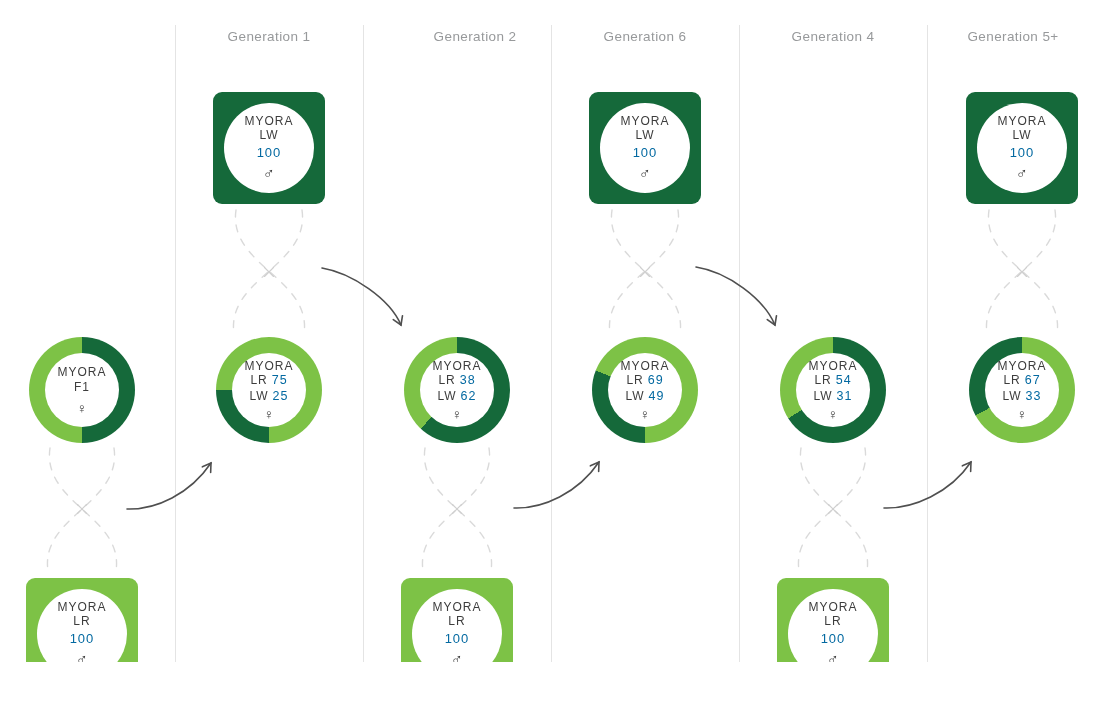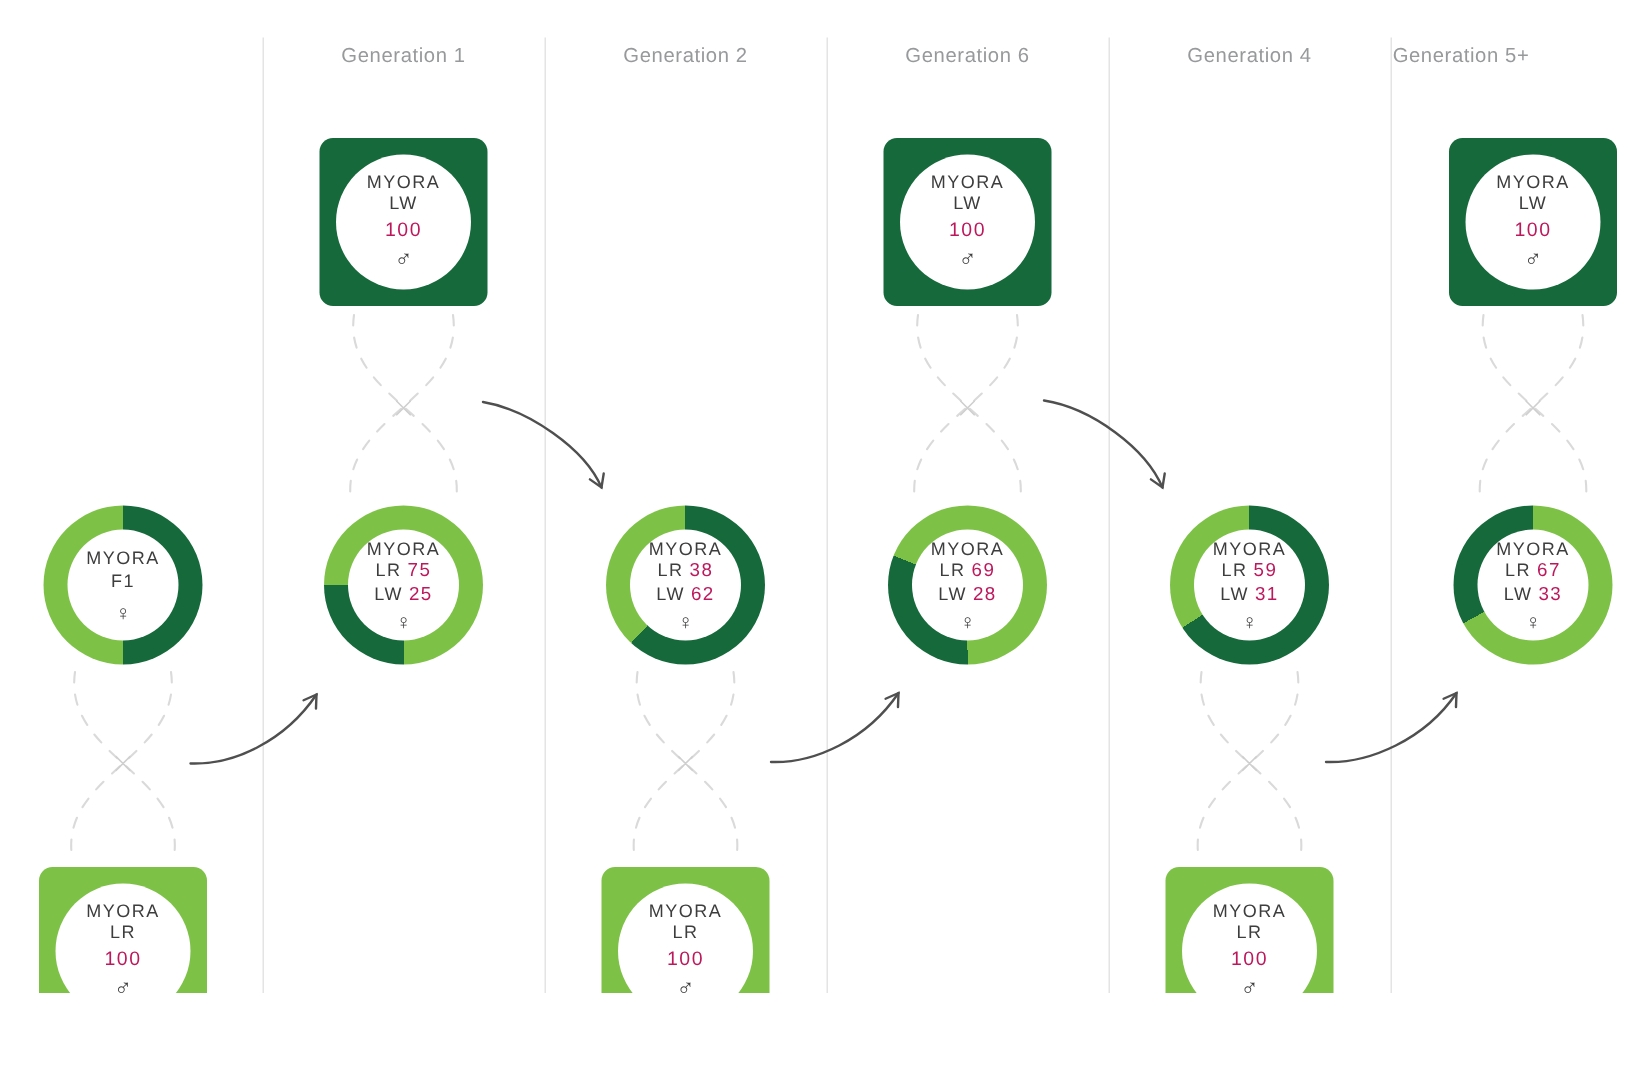--- a/index.html
+++ b/index.html
@@ -18,21 +18,21 @@
   .sq-circle{
     position:absolute;left:11px;top:11px;width:90px;height:90px;border-radius:50%;
     background:#fff;display:flex;flex-direction:column;align-items:center;justify-content:center;
   }
   .donut{position:absolute;width:106px;height:106px;border-radius:50%;}
   .donut-inner{
     position:absolute;left:16px;top:16px;width:74px;height:74px;border-radius:50%;background:#fff;
     display:flex;flex-direction:column;align-items:center;justify-content:center;
   }
   .bold-line{font-weight:normal;font-size:12px;letter-spacing:1px;color:#3D3D3D;line-height:1.2;white-space:nowrap;}
-  .num{font-size:13px;color:#be185d;letter-spacing:1px;line-height:1.3;}
+  .num{font-size:13px;color:#0369a1;letter-spacing:1px;line-height:1.3;}
   .sq-circle .num{margin-top:3px;}
   .pct-row{display:flex;align-items:baseline;gap:4px;line-height:1.25;}
   .pct-row .bold-line{font-size:12px;}
   .pct-row .num{font-size:12.5px;line-height:1.25;}
   .sex{font-size:16px;color:#3D3D3D;line-height:1;margin-top:4px;}
   .donut .sex{font-size:14px;margin-top:3px;}
   .f1-gap{height:4px;}
   svg.overlay{position:absolute;left:0;top:0;pointer-events:none;}
 </style>
 </head>
@@ -40,24 +40,24 @@
 
 <div id="canvas">
 
   <div class="col-divider" style="left:175px"></div>
   <div class="col-divider" style="left:363px"></div>
   <div class="col-divider" style="left:551px"></div>
   <div class="col-divider" style="left:739px"></div>
   <div class="col-divider" style="left:927px"></div>
 
   <div class="gen-header" style="left:269px">Generation 1</div>
-  <div class="gen-header" style="left:457px">Generation 2</div>
+  <div class="gen-header" style="left:475px">Generation 2</div>
   <div class="gen-header" style="left:645px">Generation 6</div>
   <div class="gen-header" style="left:833px">Generation 4</div>
-  <div class="gen-header" style="left:974px">Generation 5+</div>
+  <div class="gen-header" style="left:1013px">Generation 5+</div>
 
   <svg class="overlay" width="1100" height="723" viewBox="0 0 1100 723">
     <defs>
       <marker id="ah" viewBox="-10 -7 14 14" refX="0" refY="0" markerWidth="14" markerHeight="14" orient="auto" markerUnits="userSpaceOnUse">
         <path d="M -8,-5 L 0,0 L -8,5" fill="none" stroke="#4F4F4F" stroke-width="1.6" stroke-linecap="round"></path>
       </marker>
     </defs>
 
     <g stroke="#DADADA" stroke-width="1.4" fill="none" stroke-dasharray="7 8" stroke-linecap="round">
 
@@ -193,32 +193,32 @@
 
   <div class="donut" style="left: 592px; top: 337px; background: conic-gradient(rgb(125, 194, 70) 0%, rgb(125, 194, 70) 50%, rgb(21, 105, 58) 50%, rgb(21, 105, 58) 81%, rgb(125, 194, 70) 81%, rgb(125, 194, 70) 100%);">
     <div class="donut-inner">
       <div class="bold-line">MYORA</div>
       <div class="pct-row">
         <span class="bold-line">LR</span>
         <span class="num">69</span>
       </div>
       <div class="pct-row">
         <span class="bold-line">LW</span>
-        <span class="num">28</span>
+        <span class="num">49</span>
       </div>
       <div class="sex">♀</div>
     </div>
   </div>
 
   <div class="donut" style="left: 780px; top: 337px; background: conic-gradient(rgb(21, 105, 58) 0%, rgb(21, 105, 58) 66%, rgb(125, 194, 70) 66%, rgb(125, 194, 70) 100%);">
     <div class="donut-inner">
       <div class="bold-line">MYORA</div>
       <div class="pct-row">
         <span class="bold-line">LR</span>
-        <span class="num">59</span>
+        <span class="num">54</span>
       </div>
       <div class="pct-row">
         <span class="bold-line">LW</span>
         <span class="num">31</span>
       </div>
       <div class="sex">♀</div>
     </div>
   </div>
 
   <div class="donut" style="left: 969px; top: 337px; background: conic-gradient(rgb(125, 194, 70) 0%, rgb(125, 194, 70) 67%, rgb(21, 105, 58) 67%, rgb(21, 105, 58) 100%);">

